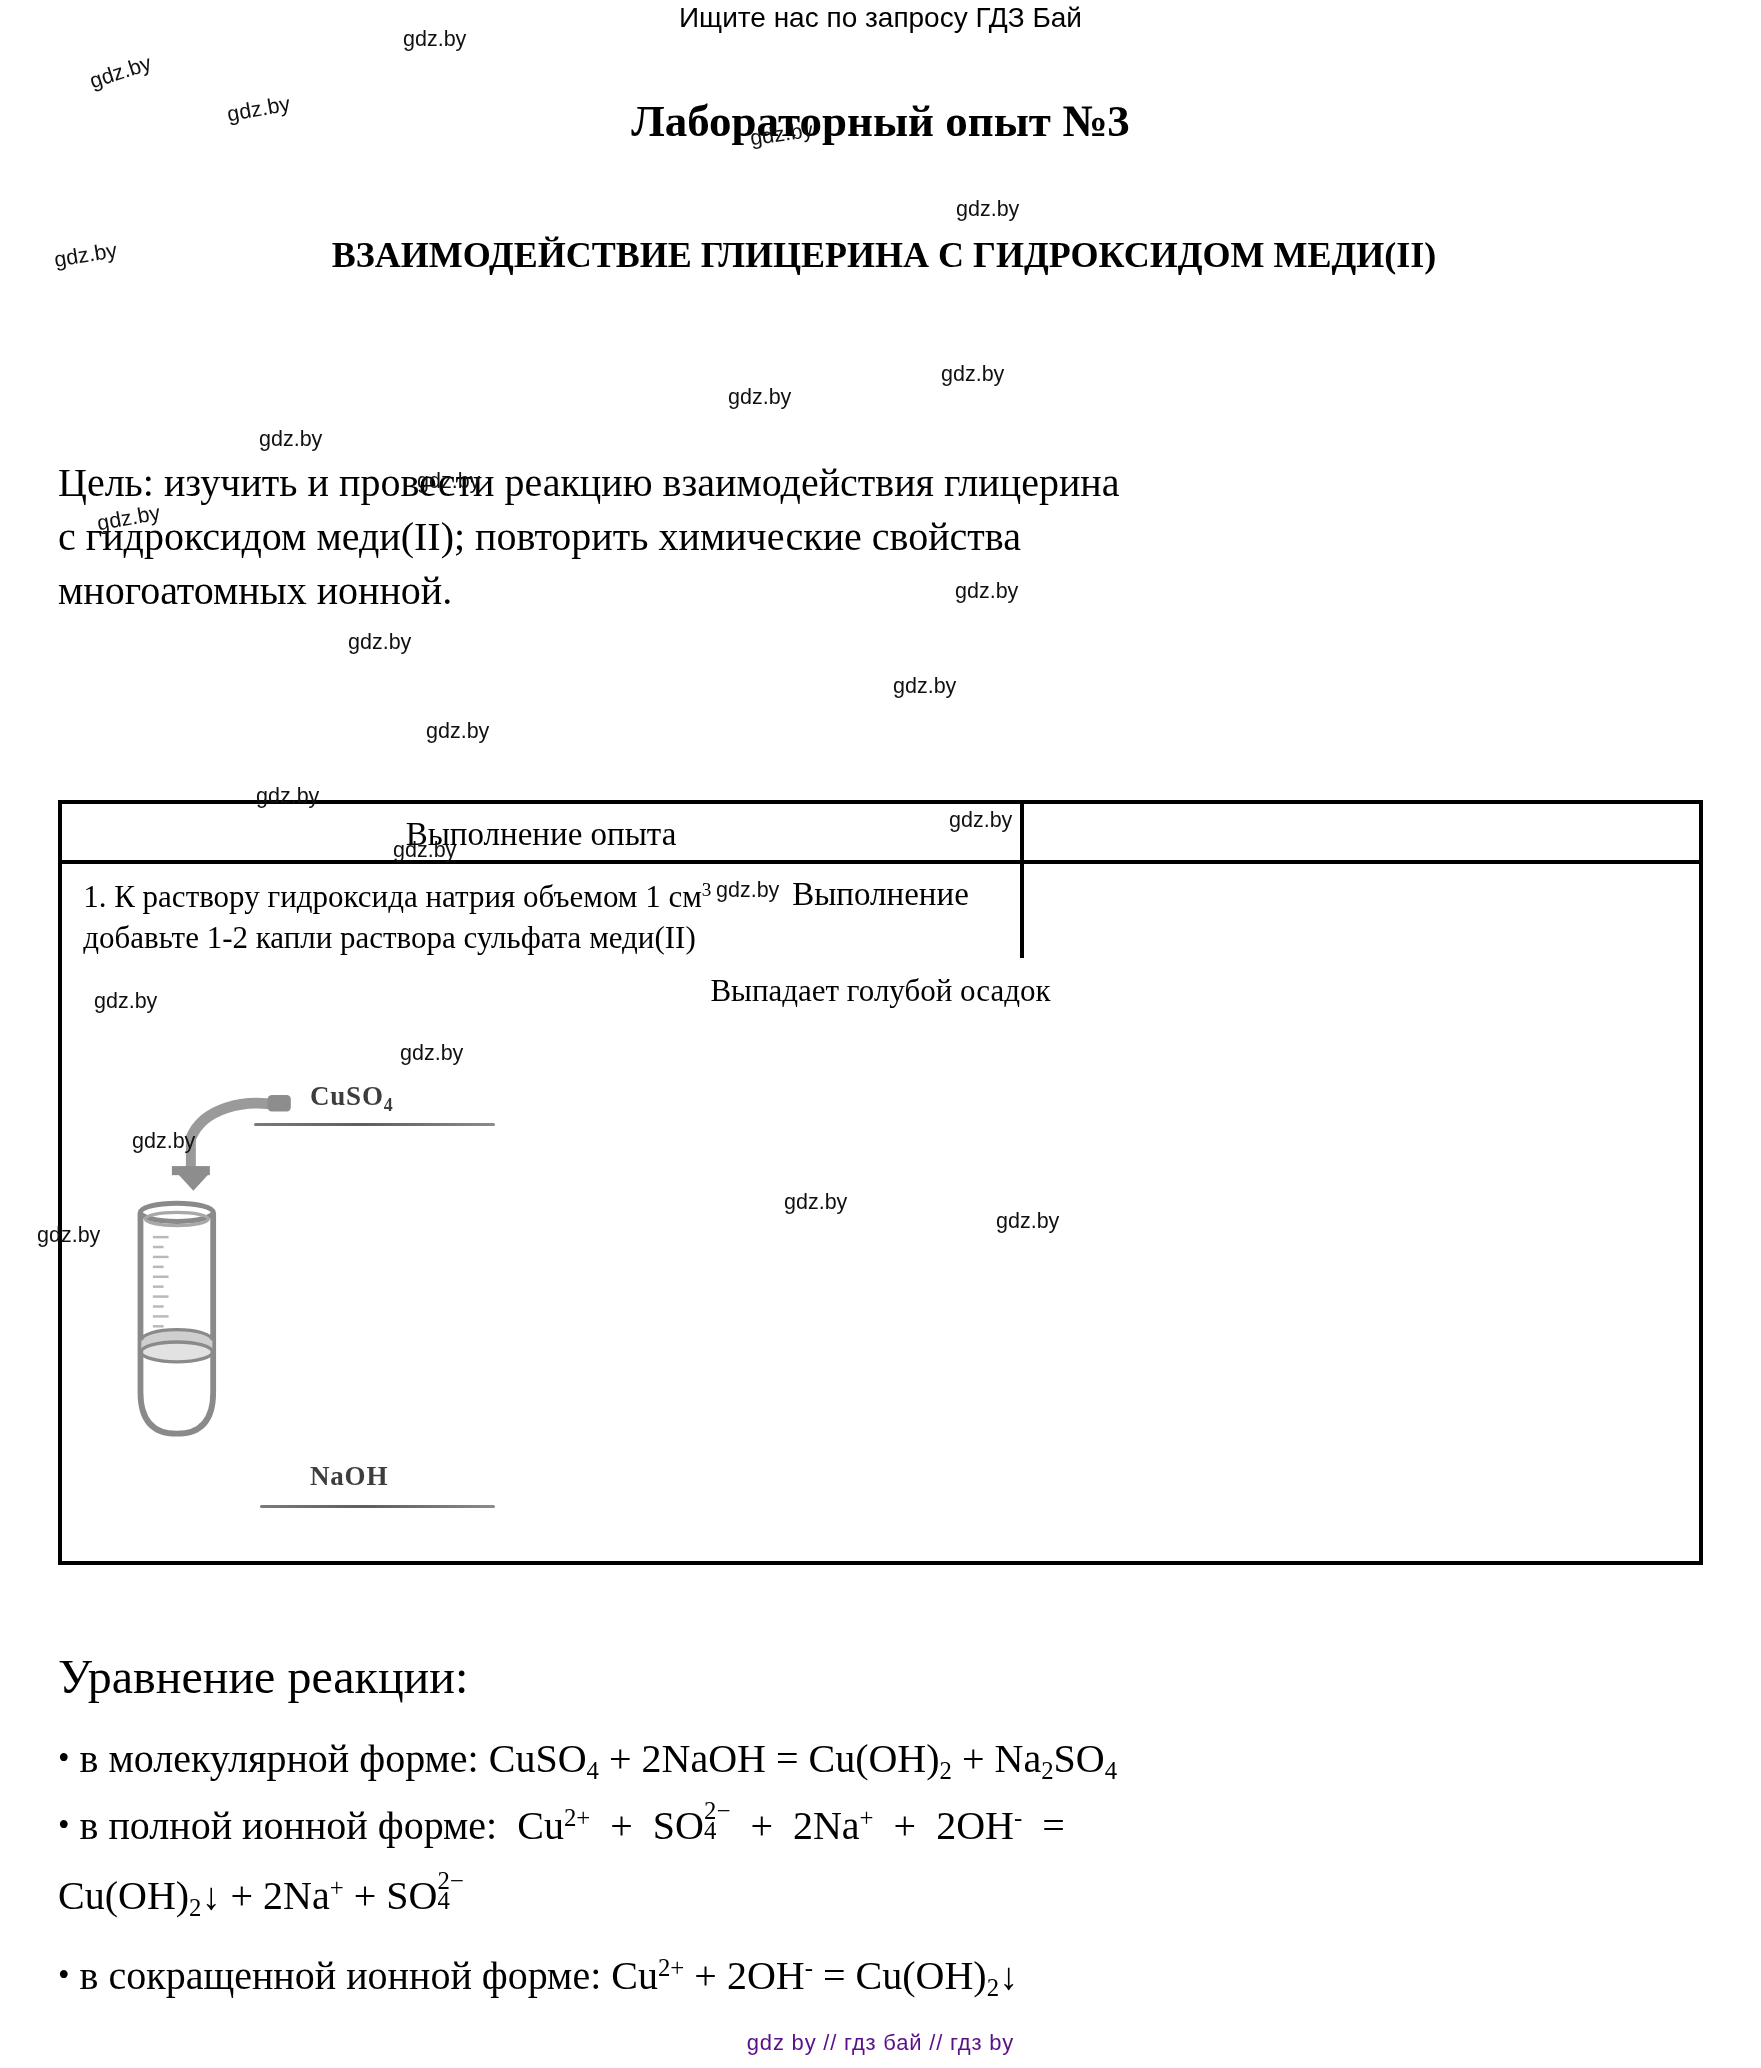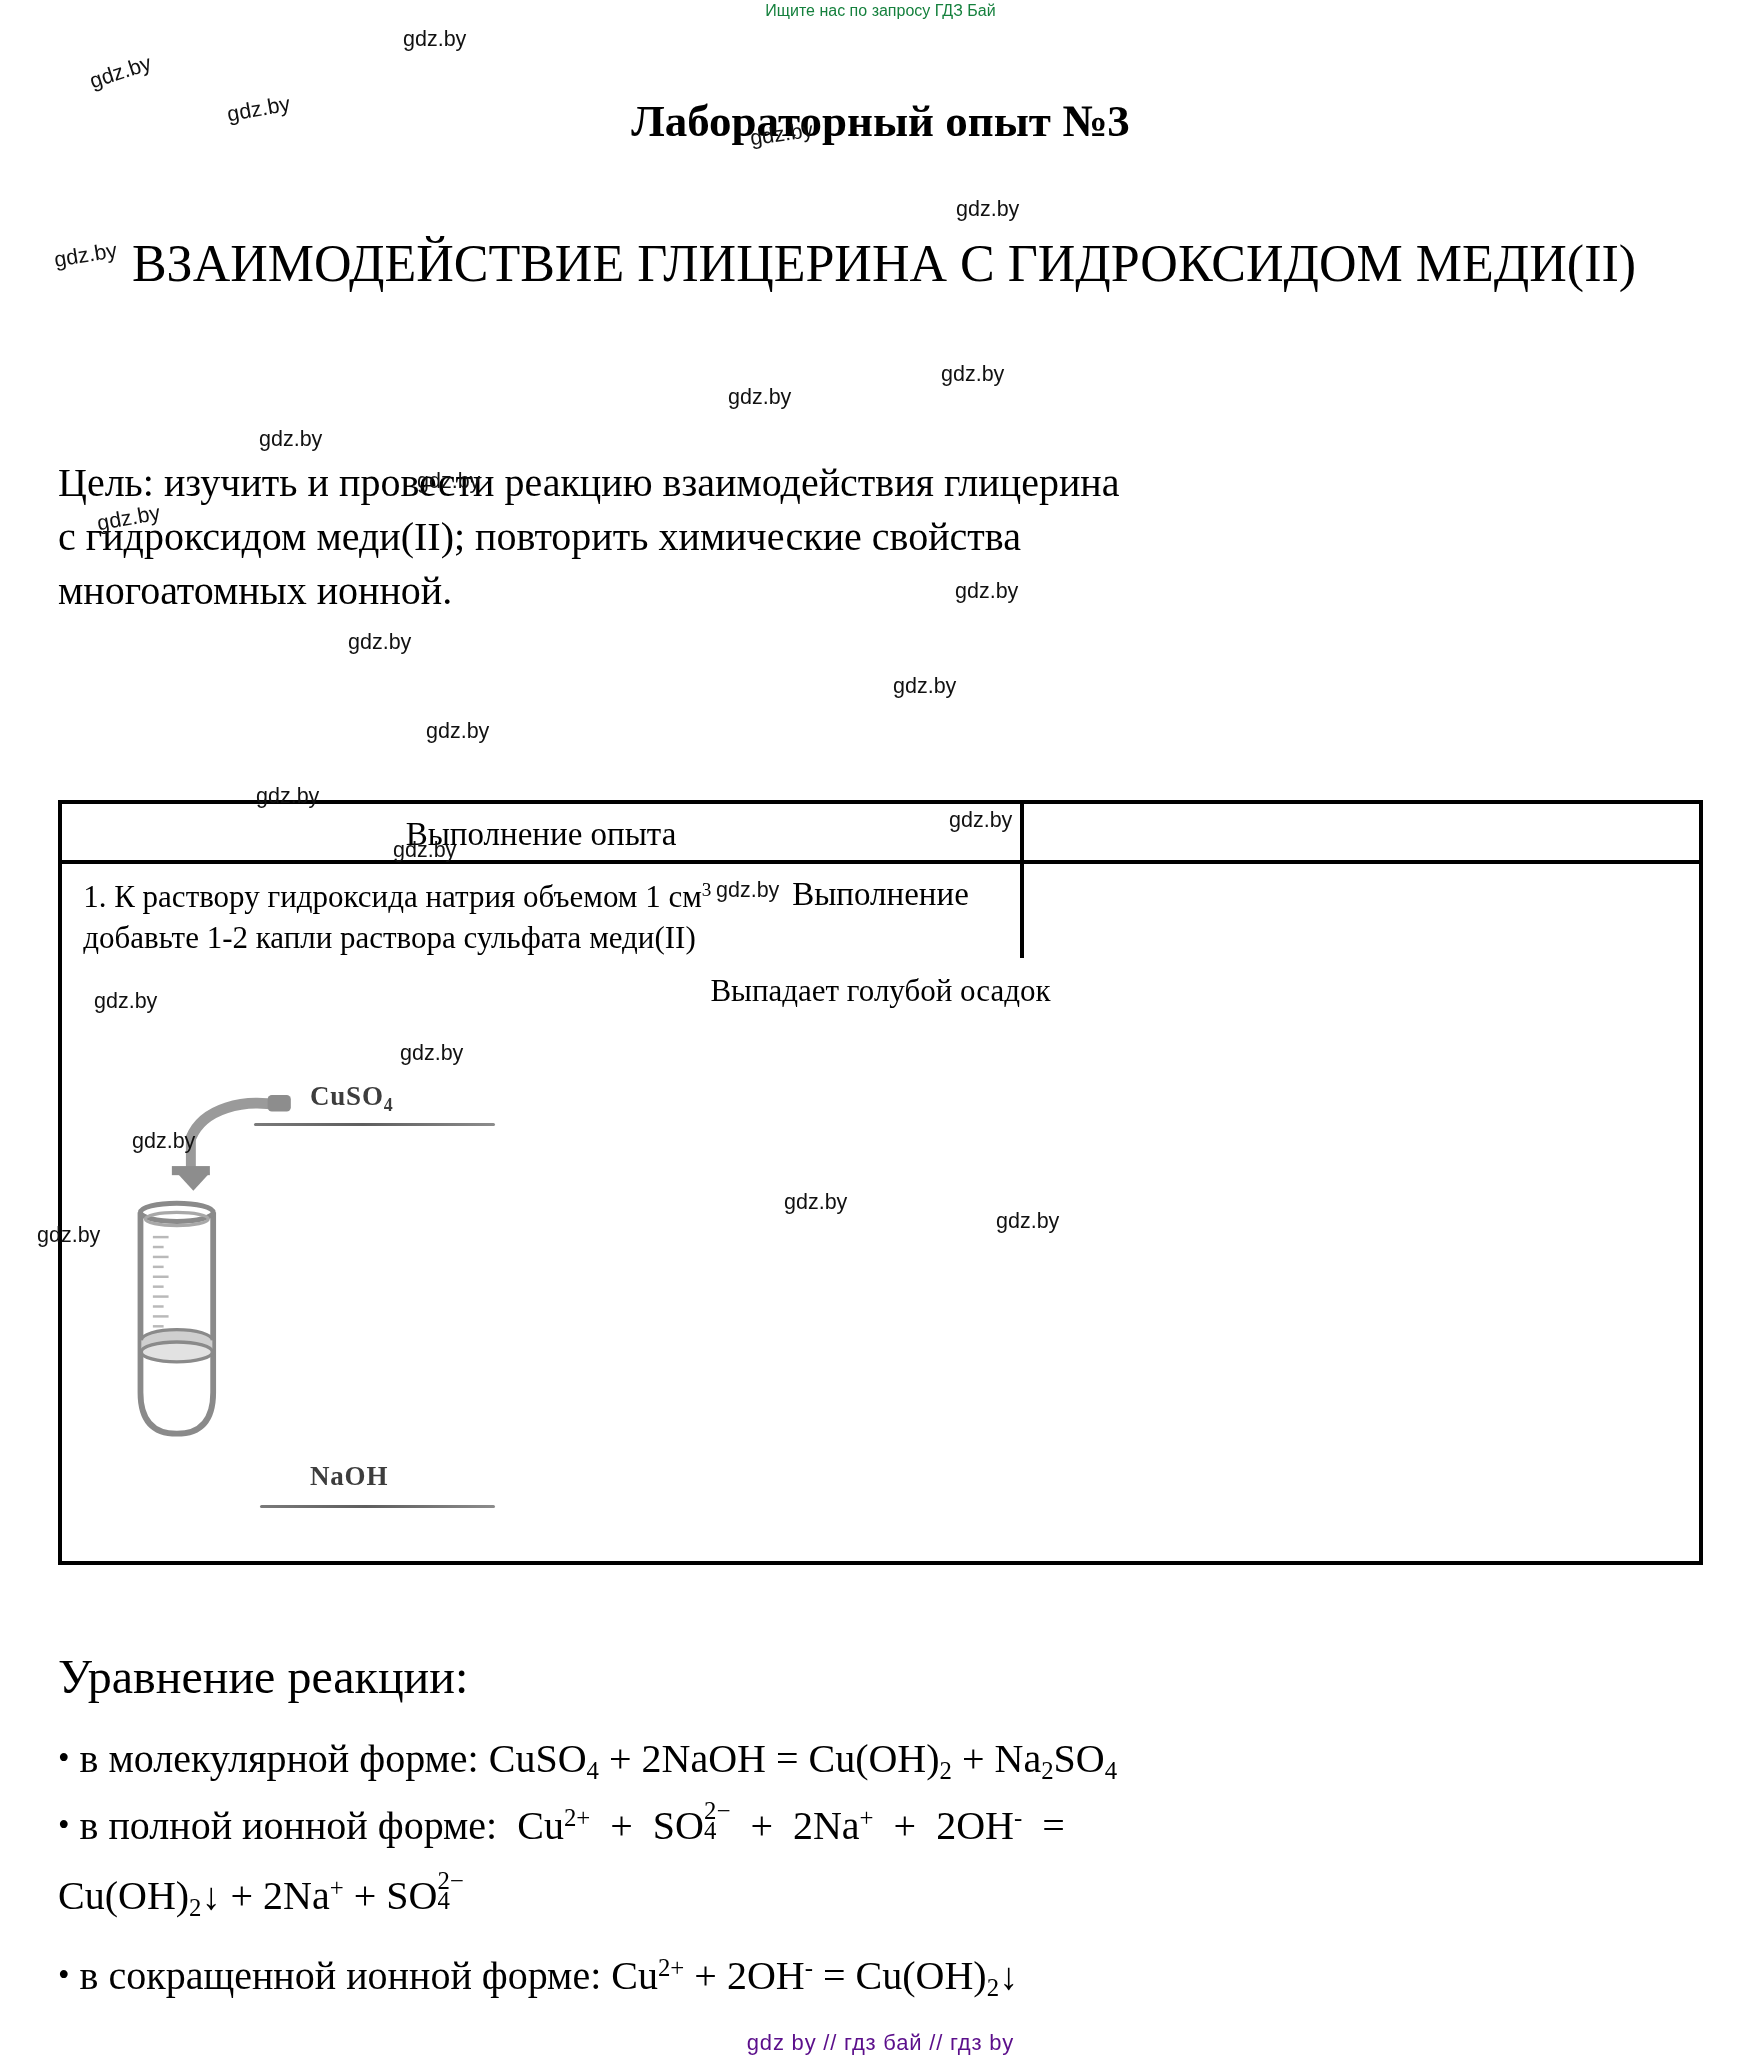--- a/index.html
+++ b/index.html
@@ -17,23 +17,23 @@
   }
 
   
   .promo-banner {
     position: absolute;
     top: 1.7px;
     left: 0;
     width: 1761px;
     text-align: center;
     font-family: "Liberation Sans", sans-serif;
-    font-size: 16px;
+    font-size: 28px;
     font-weight: 400;
-    color: #15803d;
+    color: #000000;
     letter-spacing: 0px;
   }
 
   
   .wm {
     position: absolute;
     font-family: "Liberation Sans", sans-serif;
     font-size: 21.5px;
     color: #111111;
     white-space: nowrap;
@@ -51,22 +51,22 @@
     font-size: 45px;
     font-weight: bold;
     font-family: "Liberation Serif", serif;
   }
   .doc-subtitle {
     position: absolute;
     top: 236px;
     left: 99px;
     width: 1570px;
     text-align: center;
-    font-size: 52px;
-    font-weight: 400;
+    font-size: 36px;
+    font-weight: 700;
     line-height: 1.08;
     font-family: "Liberation Serif", serif;
   }
 
   
   .aim {
     position: absolute;
     top: 456px;
     left: 58px;
     width: 1680px;

